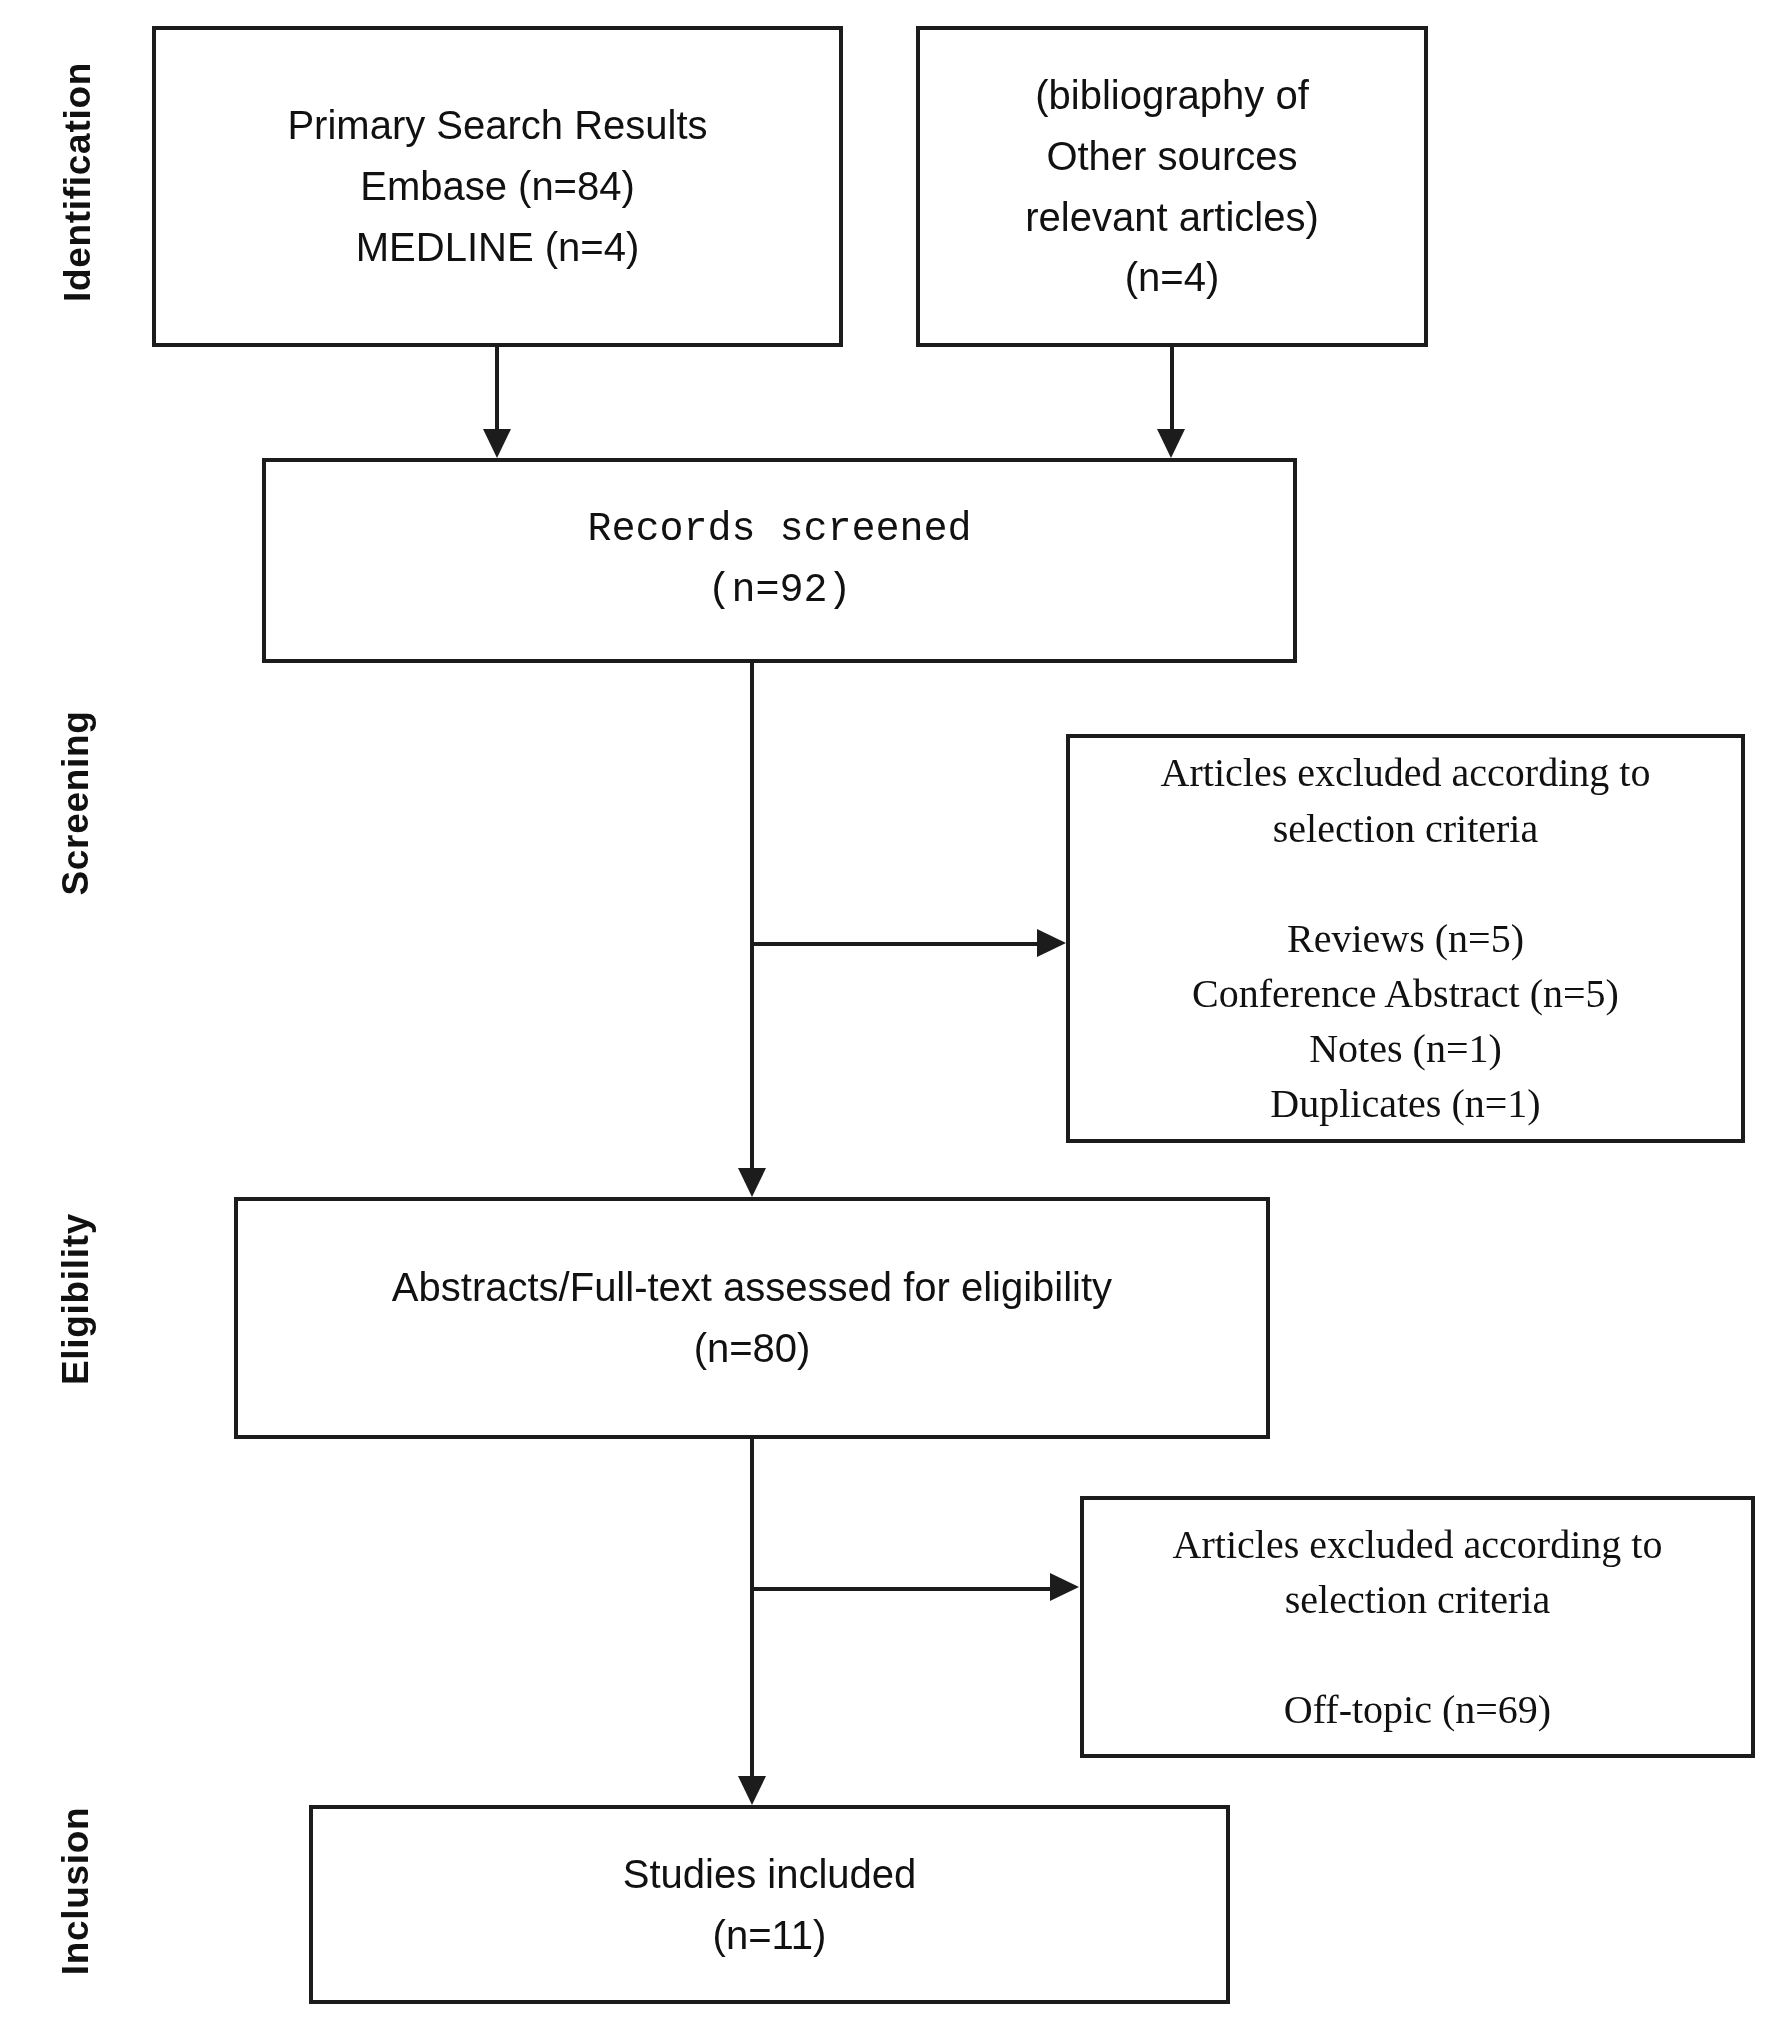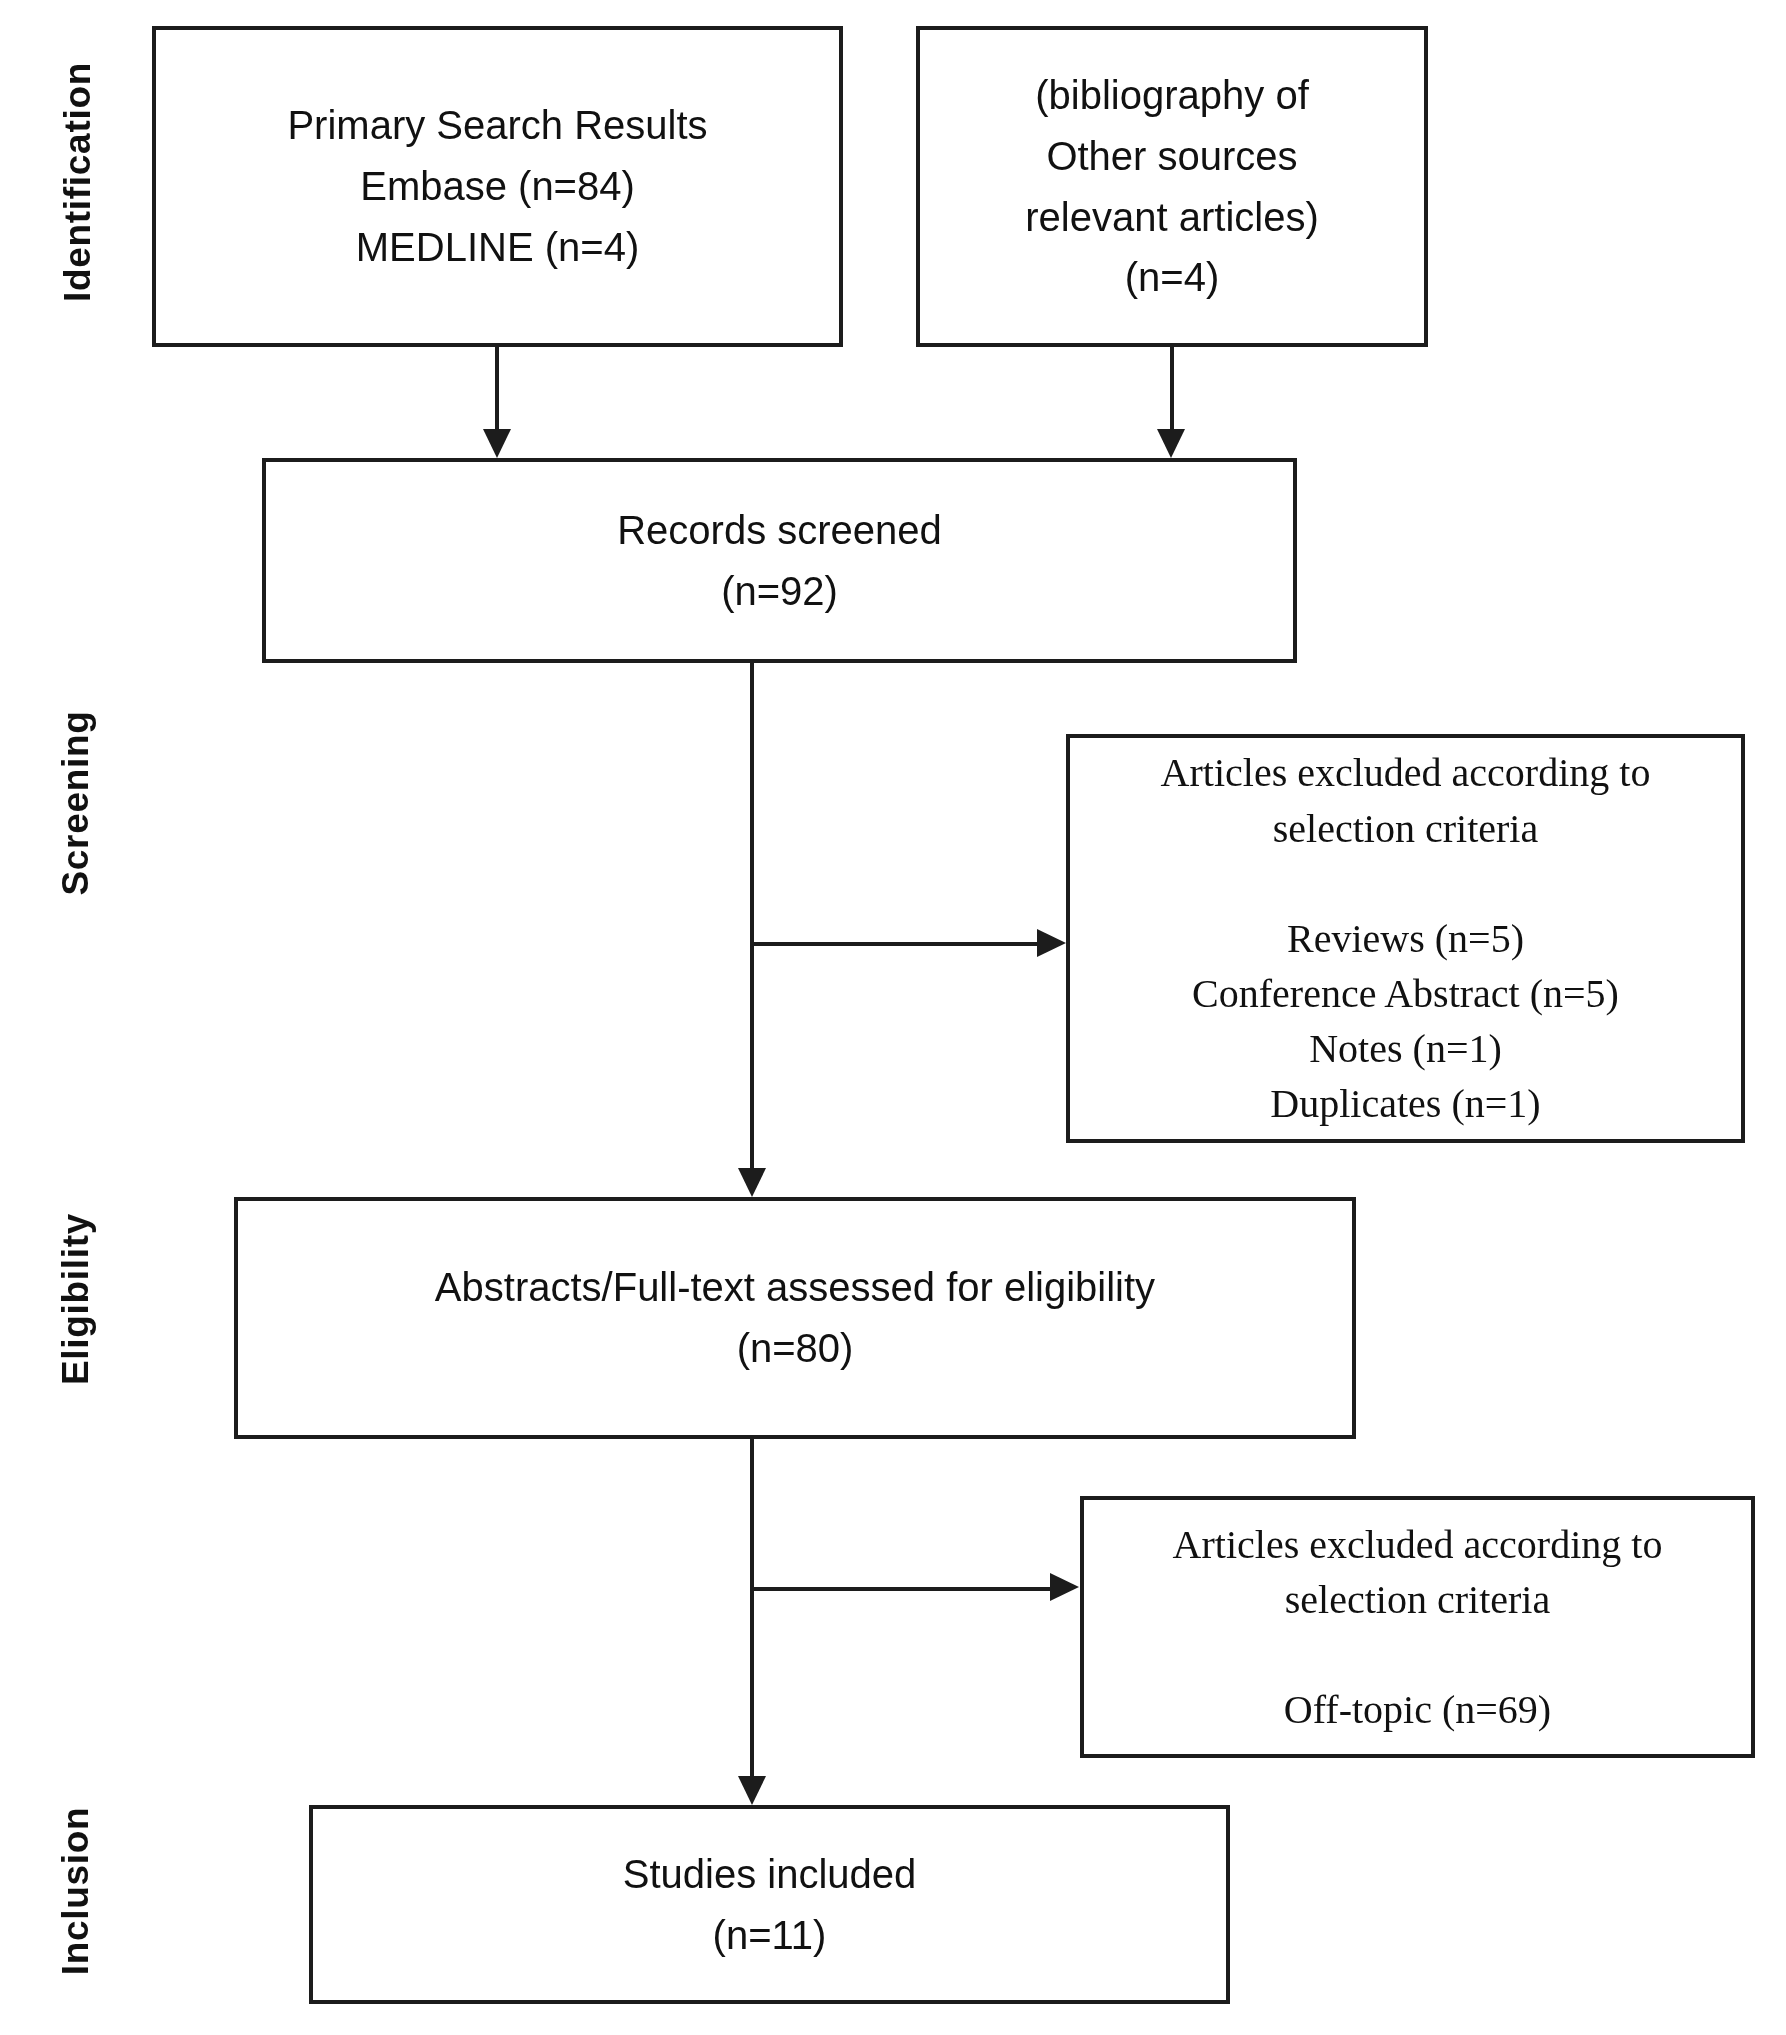--- a/index.html
+++ b/index.html
@@ -68,23 +68,23 @@
     position: absolute;
     width: 0;
     height: 0;
     border-top: 14.5px solid transparent;
     border-bottom: 14.5px solid transparent;
     border-left: 29px solid #1c1c1c;
   }
   
   #box-primary   { left: 152px;  top: 26px;   width: 691px;  height: 321px; }
   #box-other     { left: 916px; top: 26px;   width: 512px;  height: 321px; }
-  #box-screened  { left: 262px;  top: 458px;  width: 1035px; height: 205px; }
+  #box-screened  { left: 262px;  top: 458px;  width: 1035px; height: 205px; font-family: Liberation Mono, monospace; }
   #box-excl-scr  { left: 1066px; top: 734px; width: 679px;  height: 409px; }
-  #box-fulltext  { left: 234px;  top: 1197px; width: 1122px; height: 242px; }
+  #box-fulltext  { left: 234px;  top: 1197px; width: 1036px; height: 242px; }
   #box-excl-eli  { left: 1080px; top: 1496px; width: 675px;  height: 262px; }
   #box-included  { left: 309px;  top: 1805px; width: 921px; height: 199px; }
 </style>
 </head>
 <body>
 
 <div class="canvas">
 
   <div class="stage-label" style="left:78px; top:182px;">Identification</div>
   <div class="stage-label" style="left:76px; top:803px;">Screening</div>

